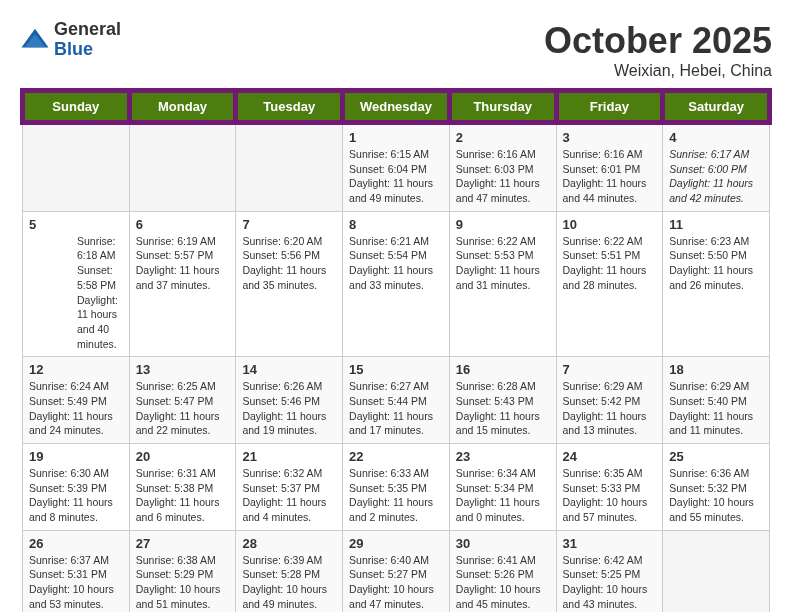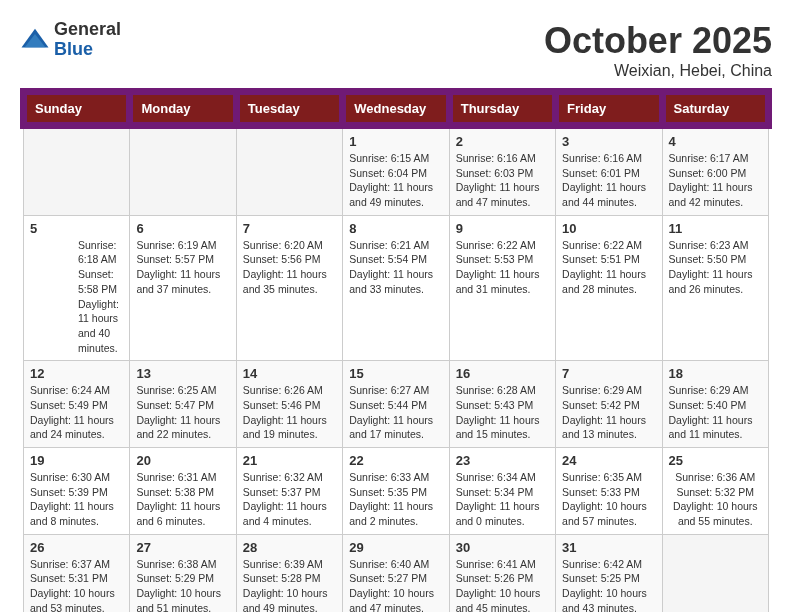--- a/index.html
+++ b/index.html
@@ -43,26 +43,26 @@
     .subtitle {
       font-size: 16px;
       color: #333;
     }
     .calendar {
       width: 100%;
       border-collapse: collapse;
       border: 1px solid #ccc;
     }
     .calendar th {
-      background-color: #7f1d1d;
+      background-color: #4d7c0f;
       color: #fff;
-      text-align: left;
+      text-align: center;
       padding: 6px 8px;
       font-size: 13px;
-      border: 7px solid #701a75;
+      border: 5px solid #701a75;
     }
     .calendar td {
       vertical-align: top;
       padding: 5px 6px;
       border: 1px solid #ccc;
       width: calc(100% / 7);
       min-height: 80px;
       font-size: 11px;
       color: #333;
       background: #fff;
@@ -142,21 +142,21 @@
         </td>
         <td>
           <span class="day-number">3</span>
           <div class="day-info" style="white-space: pre-line;">Sunrise: 6:16 AM
 Sunset: 6:01 PM
 Daylight: 11 hours
 and 44 minutes.</div>
         </td>
         <td>
           <span class="day-number">4</span>
-          <div class="day-info" style="white-space: pre-line;">Sunrise: 6:17 AM
+          <div class="day-info" style="white-space: pre-line; font-style: italic;">Sunrise: 6:17 AM
 Sunset: 6:00 PM
 Daylight: 11 hours
 and 42 minutes.</div>
         </td>
       </tr>
       <tr>
         <td>
           <span class="day-number">5</span>
           <div class="day-info" style="white-space: pre-line; margin-left: 48px;">Sunrise: 6:18 AM
 Sunset: 5:58 PM
@@ -295,21 +295,21 @@
         </td>
         <td>
           <span class="day-number">24</span>
           <div class="day-info" style="white-space: pre-line;">Sunrise: 6:35 AM
 Sunset: 5:33 PM
 Daylight: 10 hours
 and 57 minutes.</div>
         </td>
         <td>
           <span class="day-number">25</span>
-          <div class="day-info" style="white-space: pre-line; text-align: center;">Sunrise: 6:36 AM
+          <div class="day-info" style="white-space: pre-line;">Sunrise: 6:36 AM
 Sunset: 5:32 PM
 Daylight: 10 hours
 and 55 minutes.</div>
         </td>
       </tr>
       <tr>
         <td>
           <span class="day-number">26</span>
           <div class="day-info" style="white-space: pre-line;">Sunrise: 6:37 AM
 Sunset: 5:31 PM

